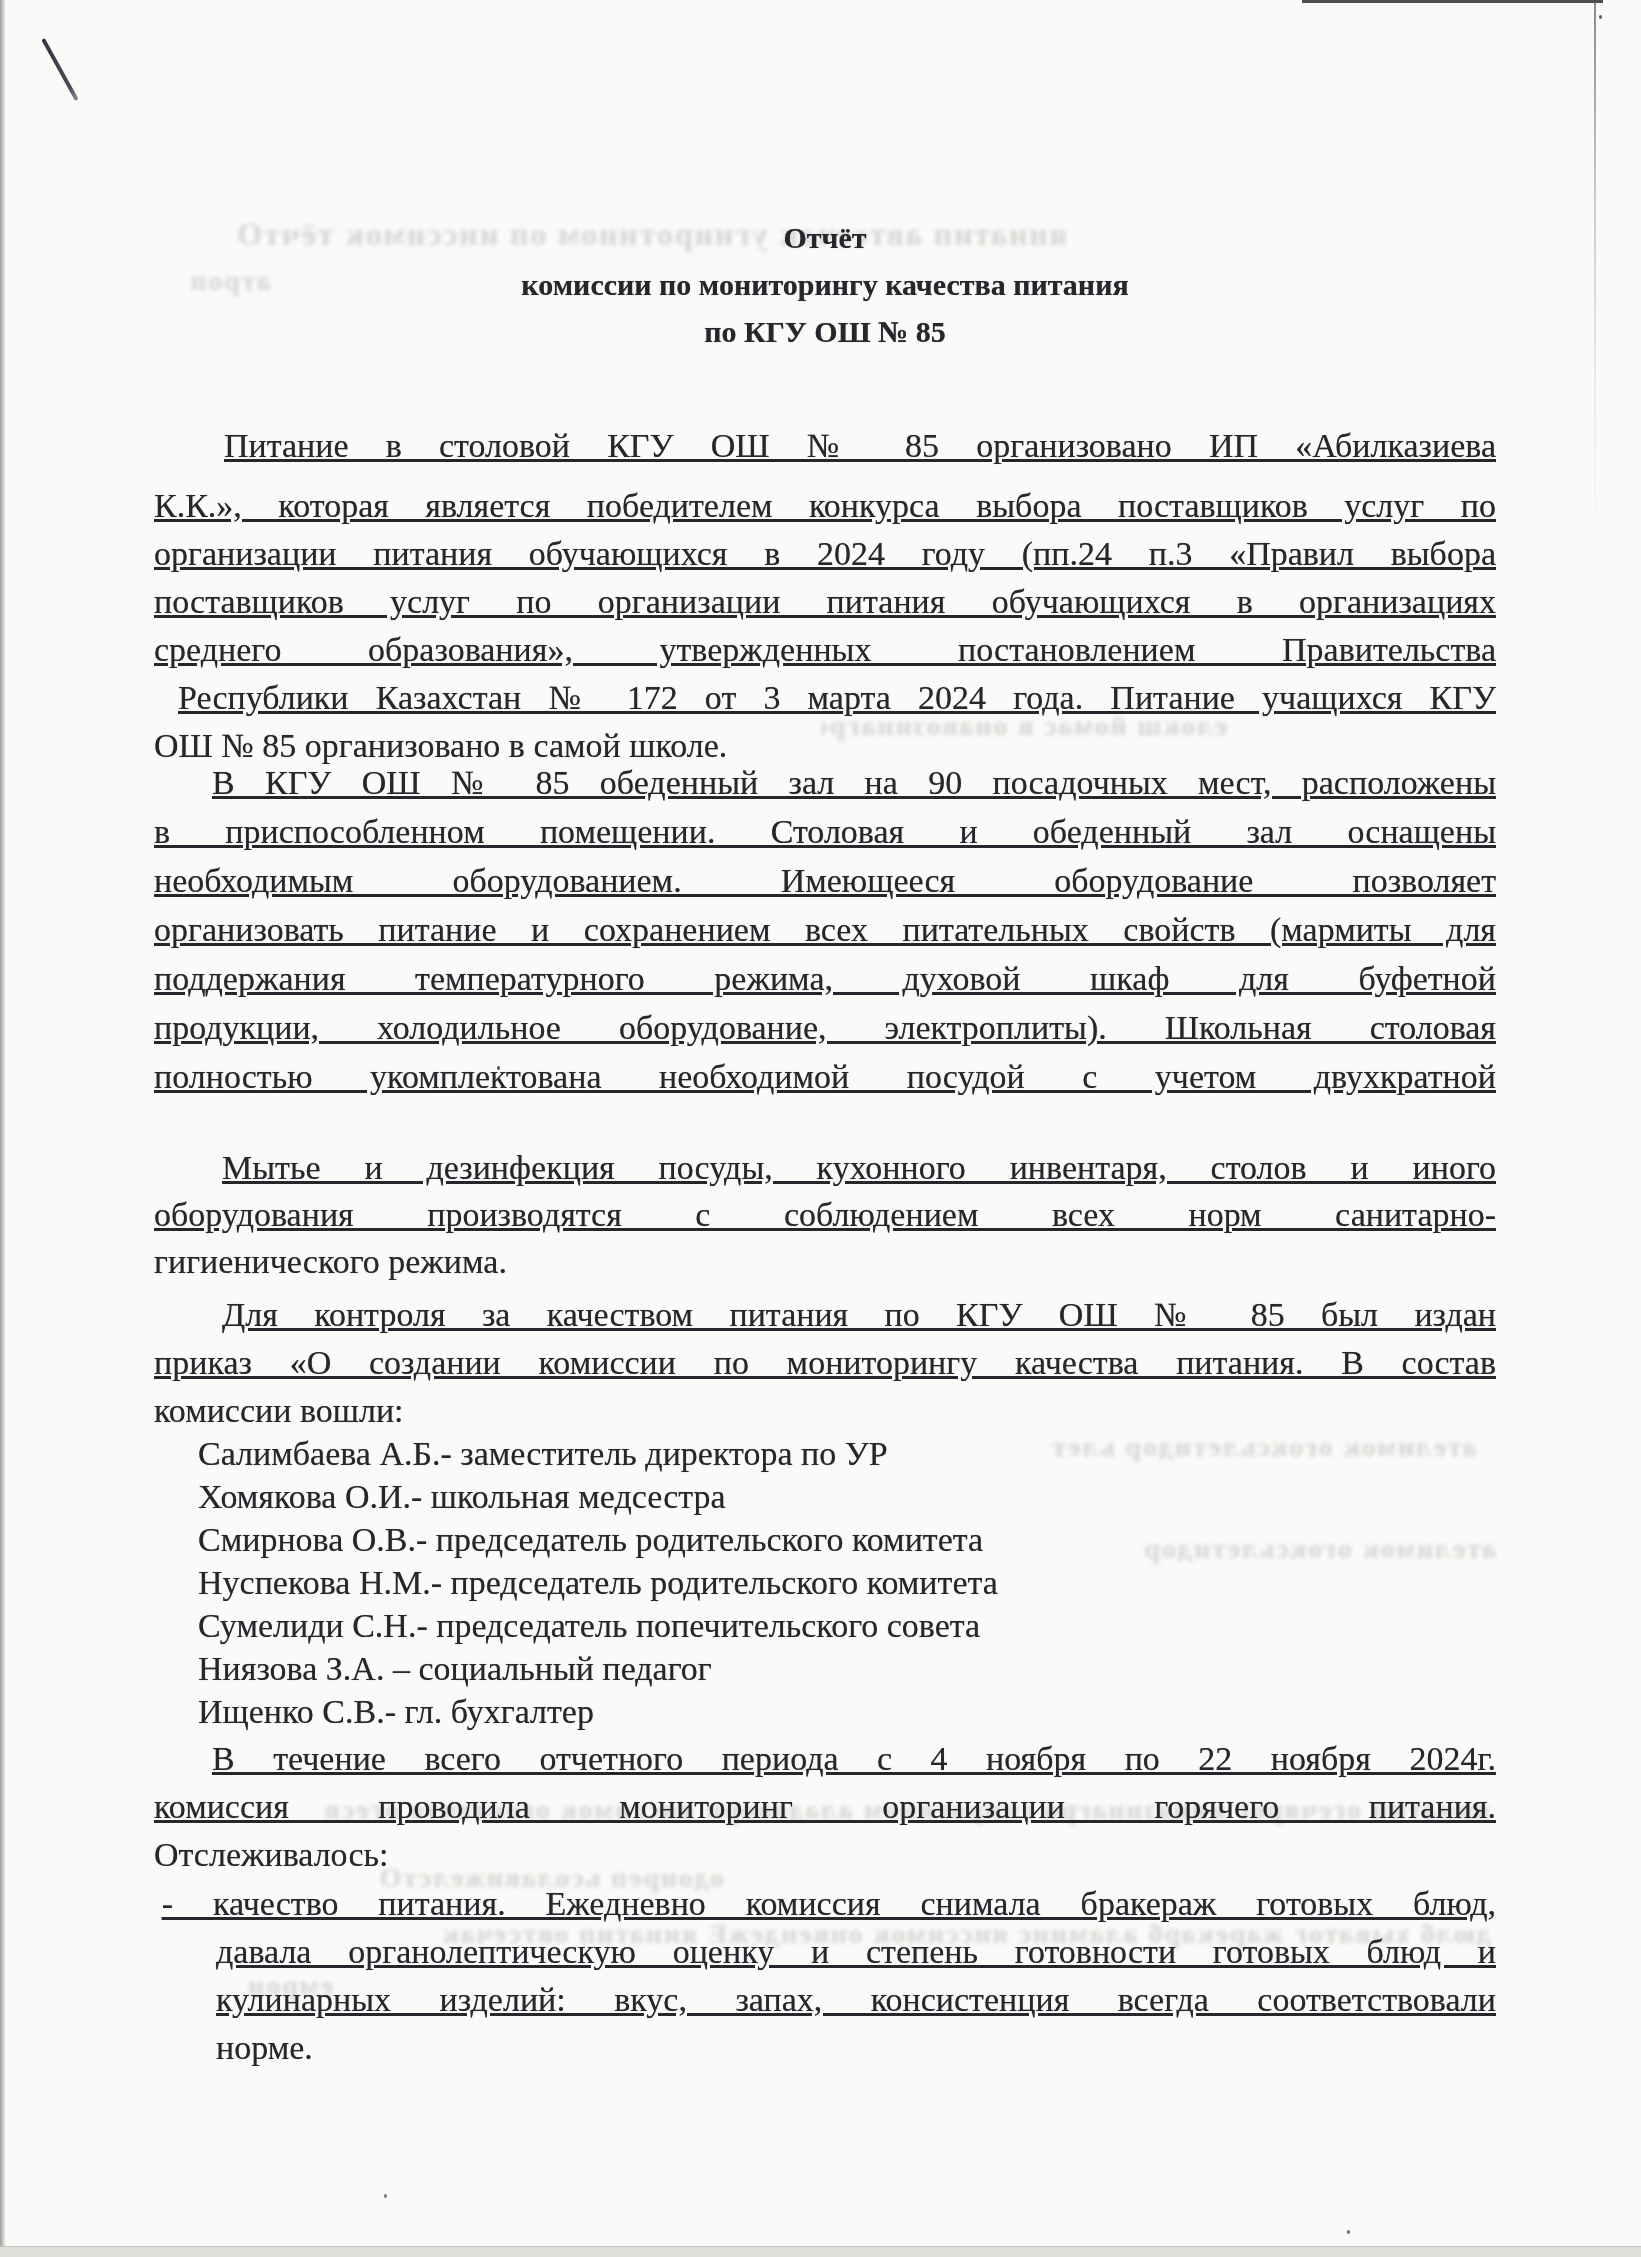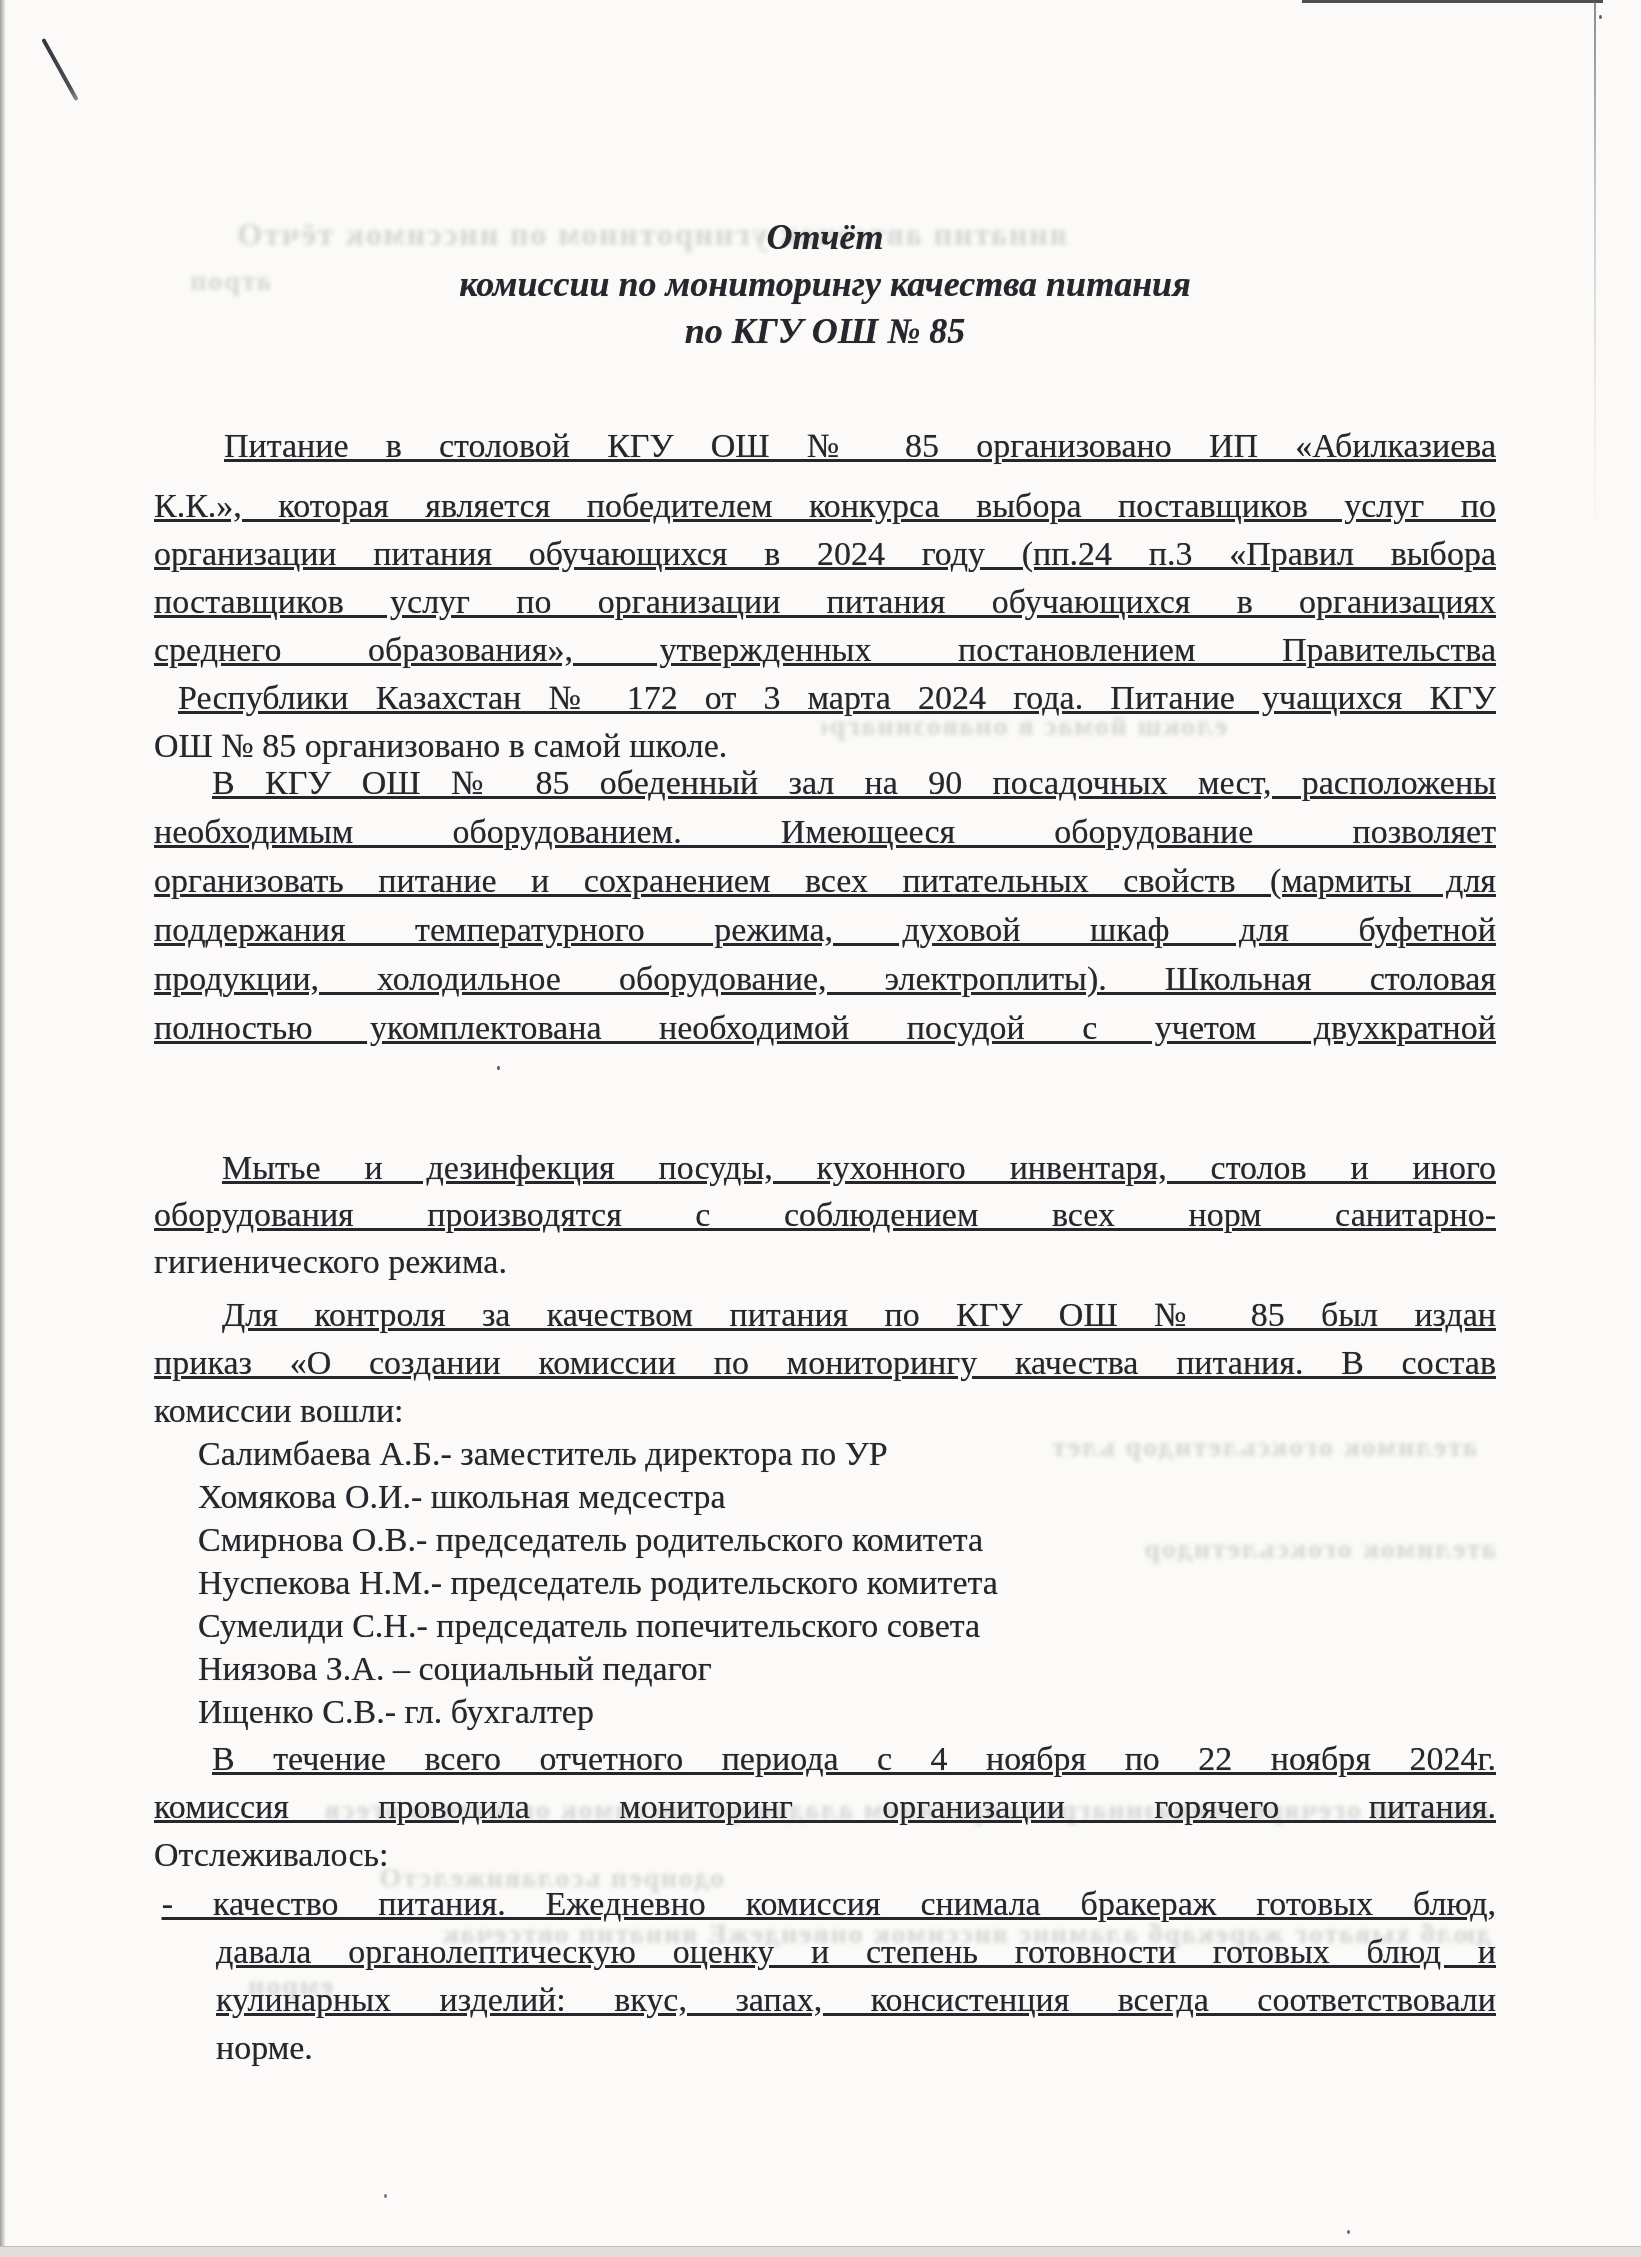--- a/index.html
+++ b/index.html
@@ -65,36 +65,37 @@
       <div class="ghost" style="top: 265px; left: 145px; width: 126px; font-size: 28px;">атроп</div>
       <div class="ghost" style="top: 710px; left: 821px; width: 406px; font-size: 28px;">елокш йомас в онавозинагро</div>
       <div class="ghost" style="top: 1431px; left: 1004px; width: 473px; font-size: 28px;">ателимок огоксьлетидор ьлет</div>
       <div class="ghost" style="top: 1533px; left: 1110px; width: 386px; font-size: 28px;">ателимок огоксьлетидор</div>
       <div class="ghost" style="top: 1794px; left: 153px; width: 1337px; font-size: 28px;">яинатип огечярог иицазинагро гниротином аладоворп яиссимок огонтечто огесв</div>
       <div class="ghost" style="top: 1862px; left: 145px; width: 579px; font-size: 28px;">одоиреп ьсолавижелстО</div>
       <div class="ghost" style="top: 1918px; left: 159px; width: 1332px; font-size: 28px;">дюлб хыватог жарекарб аламинс яиссимок онвендежЕ яинатип овтсечак</div>
       <div class="ghost" style="top: 1970px; left: 164px; width: 169px; font-size: 28px;">емрон</div>
     </div>
   <div id="doc">
-      <div class="block" style="top: 214px; left: 154px; width: 1342px; font-size: 36px; font-weight: 700; font-style: italic;">
+      <div class="block" style="top: 214px; left: 154px; width: 1342px; font-size: 30px; font-weight: 700;">
         <div class="line center" style="height: 47px; line-height: 47px;">Отчёт</div>
         <div class="line center" style="height: 47px; line-height: 47px;">комиссии по мониторингу качества питания</div>
         <div class="line center" style="height: 47px; line-height: 47px;">по КГУ ОШ № 85</div>
       </div>
       <div class="block" style="top: 422px; left: 154px; width: 1342px;">
         <div class="line just" style="height: 48px; line-height: 48px; text-indent: 70px;">Питание в столовой КГУ ОШ № 85 организовано ИП «Абилказиева</div>
         <div class="line just" style="height: 48px; line-height: 48px; margin-top: 12px;">К.К.», которая является победителем конкурса выбора поставщиков услуг по</div>
         <div class="line just" style="height: 48px; line-height: 48px;">организации питания обучающихся в 2024 году (пп.24 п.3 «Правил выбора</div>
         <div class="line just" style="height: 48px; line-height: 48px;">поставщиков услуг по организации питания обучающихся в организациях</div>
         <div class="line just" style="height: 48px; line-height: 48px;">среднего образования», утвержденных постановлением Правительства</div>
         <div class="line just" style="height: 48px; line-height: 48px; margin-left: 24px;">Республики Казахстан № 172 от 3 марта 2024 года. Питание учащихся КГУ</div>
         <div class="line" style="height: 48px; line-height: 48px;">ОШ № 85 организовано в самой школе.</div>
       </div>
       <div class="block" style="top: 758px; left: 154px; width: 1342px;">
         <div class="line just" style="height: 49px; line-height: 49px; text-indent: 58px;">В КГУ ОШ № 85 обеденный зал на 90 посадочных мест, расположены</div>
+        <div class="line just" style="height: 49px; line-height: 49px;">в приспособленном помещении. Столовая и обеденный зал оснащены</div>
         <div class="line just" style="height: 49px; line-height: 49px;">необходимым оборудованием. Имеющееся оборудование позволяет</div>
         <div class="line just" style="height: 49px; line-height: 49px;">организовать питание и сохранением всех питательных свойств (мармиты для</div>
         <div class="line just" style="height: 49px; line-height: 49px;">поддержания температурного режима, духовой шкаф для буфетной</div>
         <div class="line just" style="height: 49px; line-height: 49px;">продукции, холодильное оборудование, электроплиты). Школьная столовая</div>
         <div class="line just" style="height: 49px; line-height: 49px;">полностью укомплектована необходимой посудой с учетом двухкратной</div>
       </div>
       <div class="block" style="top: 1144px; left: 154px; width: 1342px;">
         <div class="line just" style="height: 47px; line-height: 47px; text-indent: 68px;">Мытье и дезинфекция посуды, кухонного инвентаря, столов и иного</div>
         <div class="line just" style="height: 47px; line-height: 47px;">оборудования производятся с соблюдением всех норм санитарно-</div>
         <div class="line" style="height: 47px; line-height: 47px;">гигиенического режима.</div>

